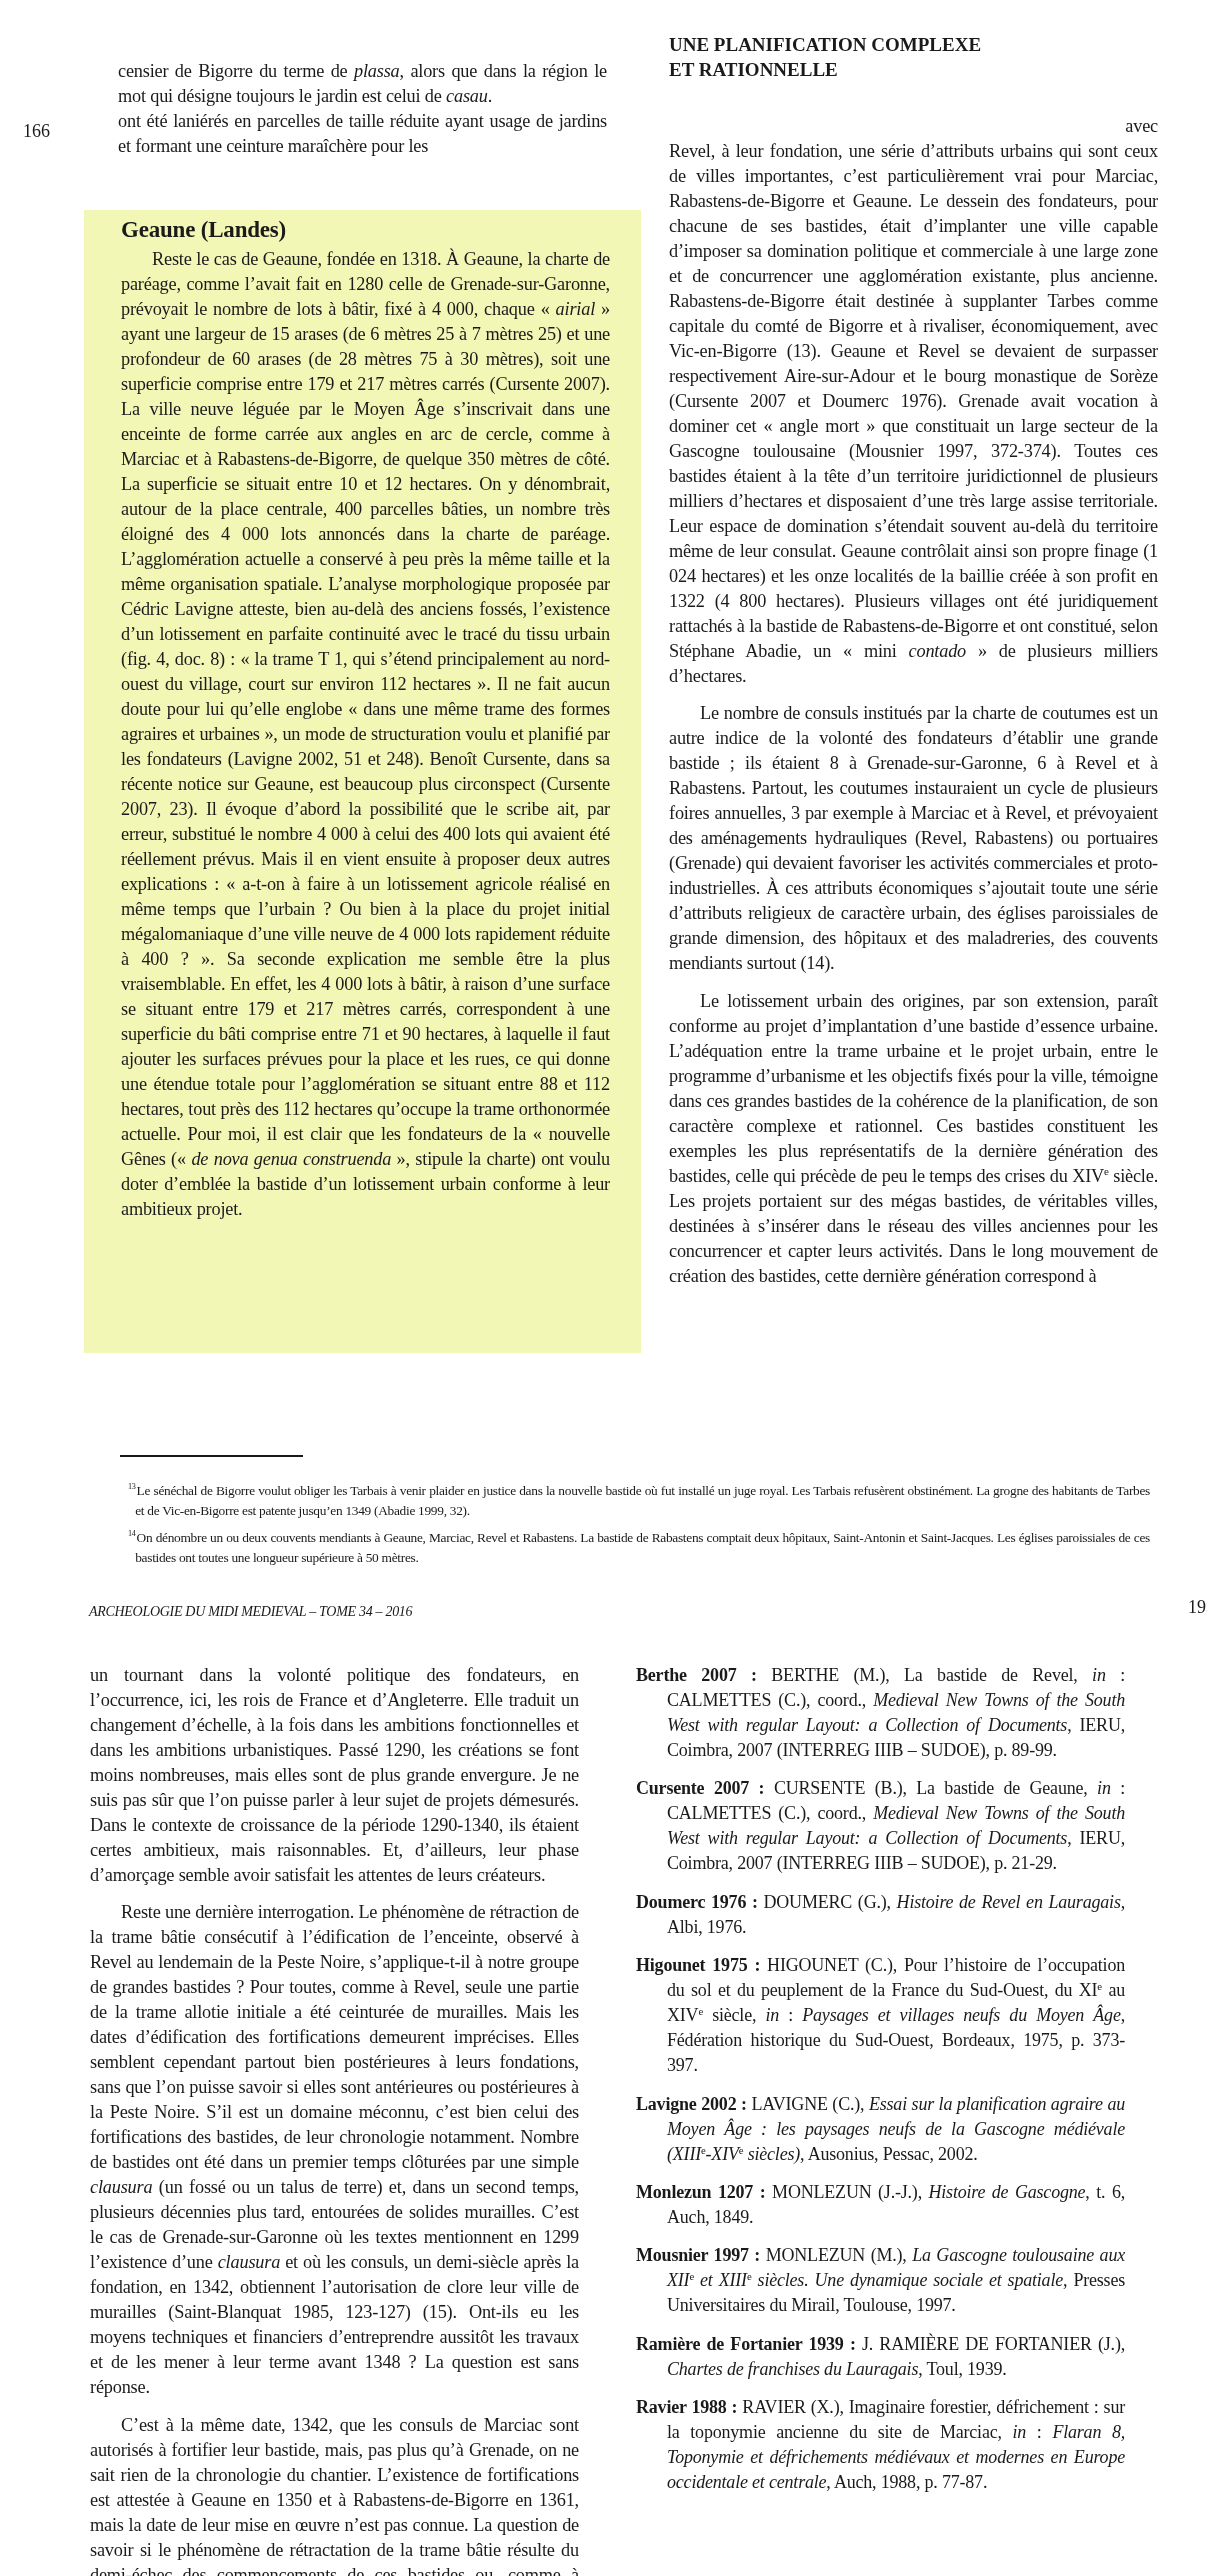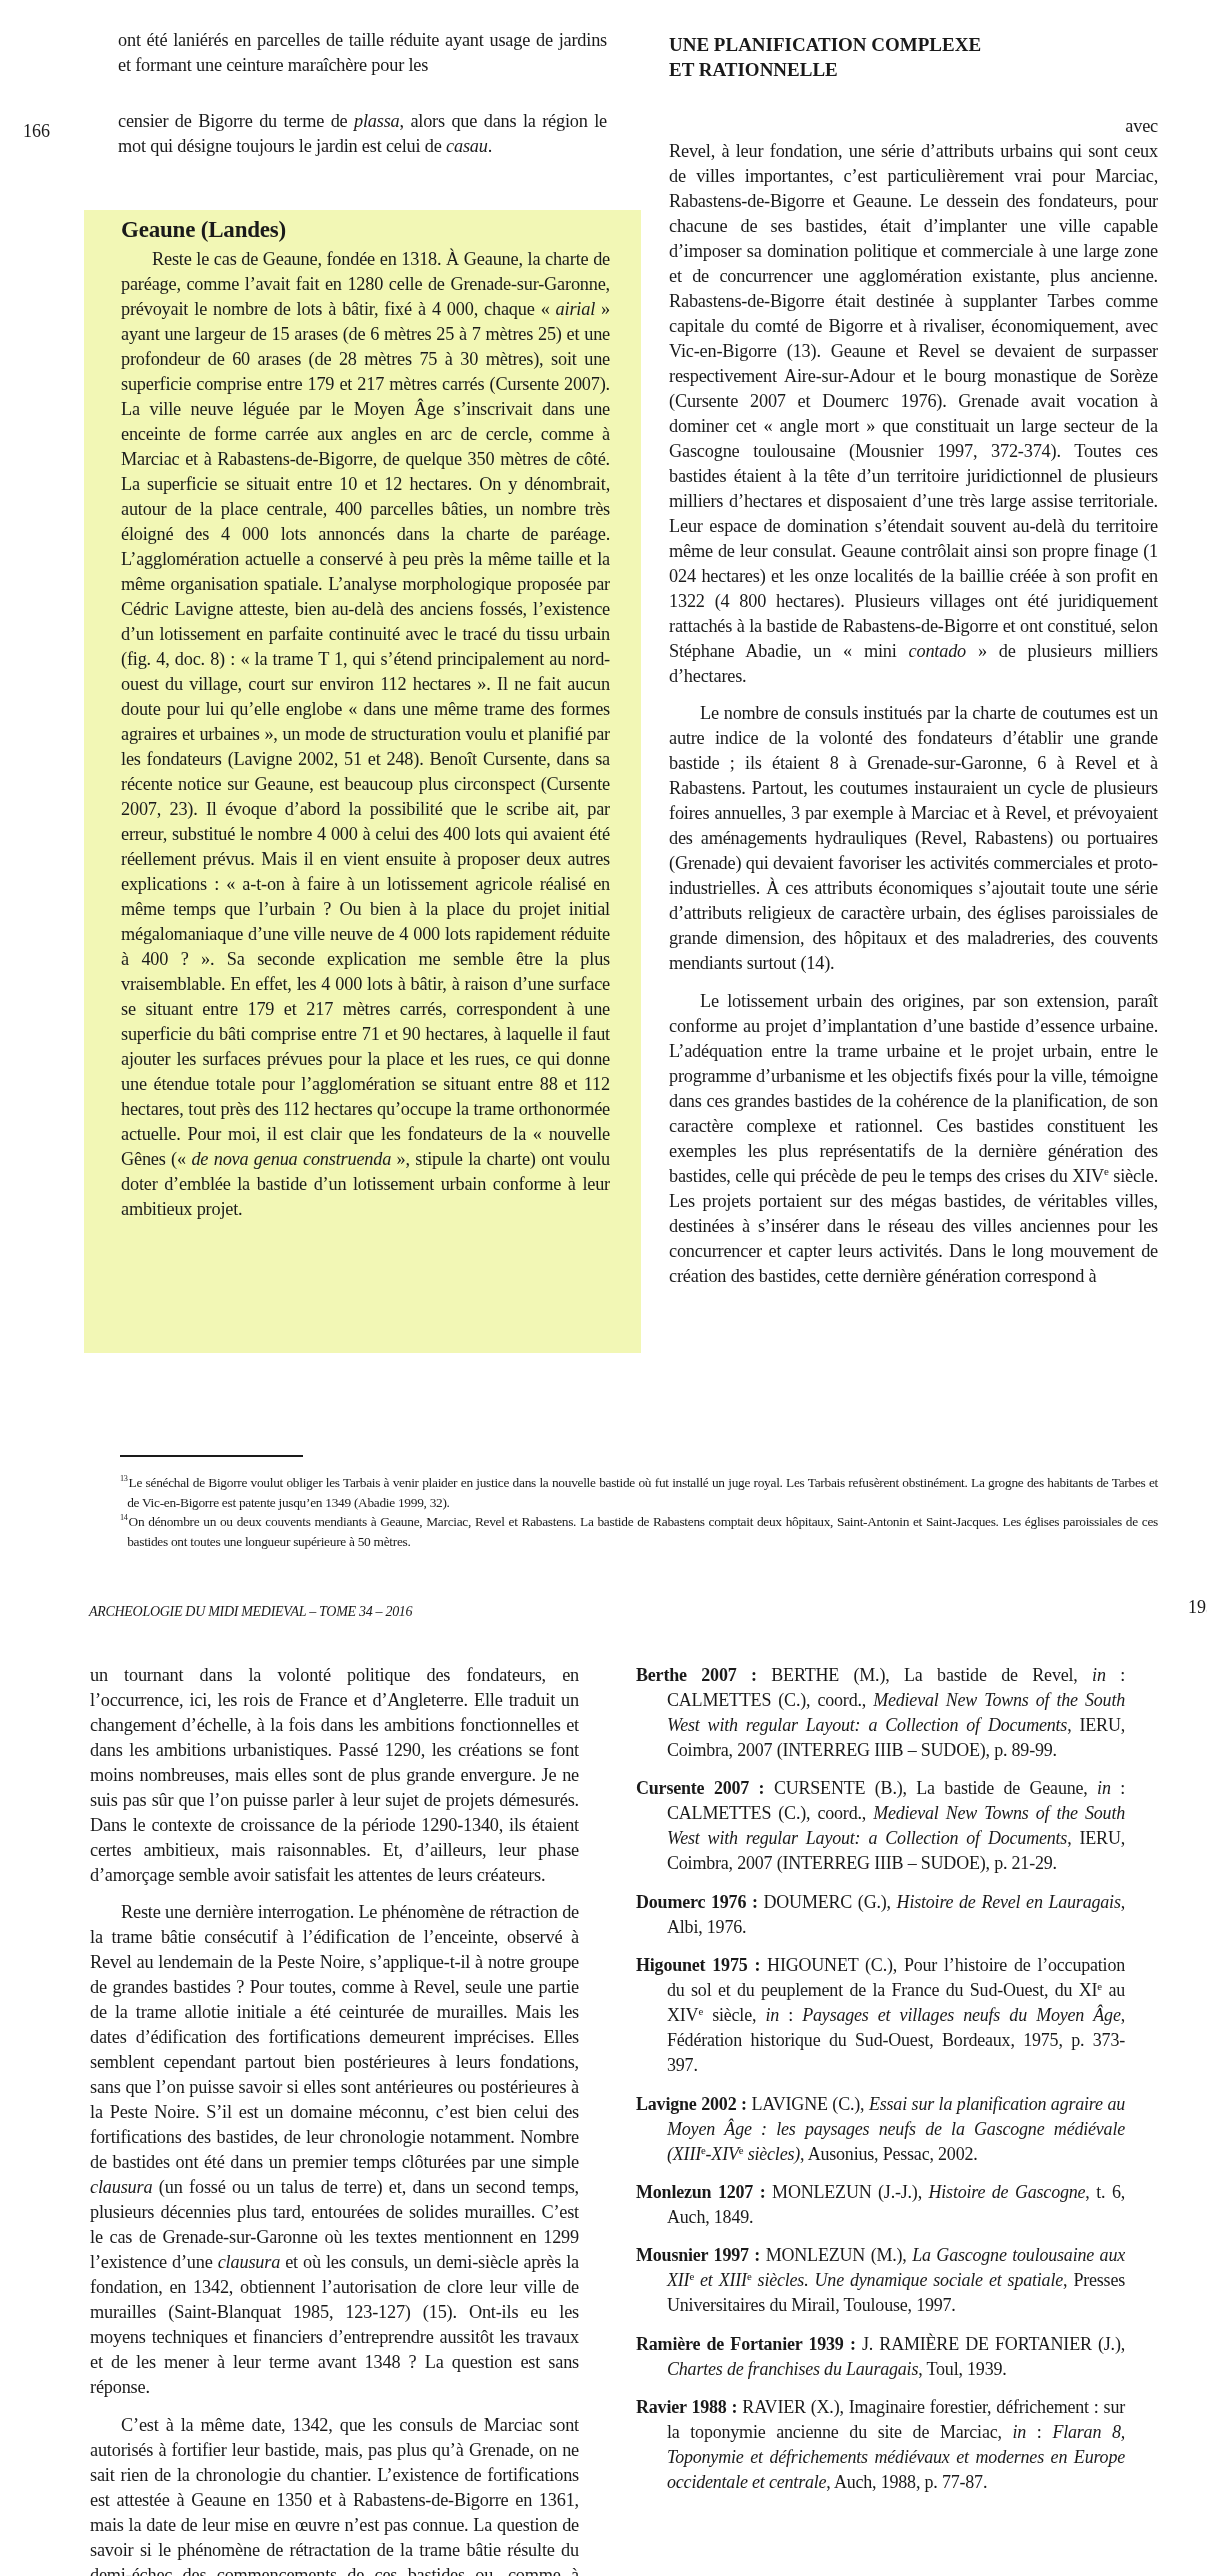--- a/index.html
+++ b/index.html
@@ -31,46 +31,46 @@
   .box {
     position: absolute; background: #f2f7b5;
   }
   .box-heading { font-weight: bold; font-size: 23px; line-height: 26px; margin: 0 0 4.1px 0; }
 
   .footnote-rule { position: absolute; height: 1.5px; background: #1a1a1a; }
   .footnotes {
     position: absolute; font-size: 13.4px; line-height: 19.6px; text-align: justify;
     letter-spacing: -0.3px;
   }
-  .footnotes p { margin: 0; padding-left: 7.2px; text-indent: -7.2px; }
+  .footnotes p { margin: 8px; padding-left: 7.2px; text-indent: -7.2px; }
   .fn-num { font-size: 8.2px; vertical-align: 0.7em; line-height: 0; margin-right: 1px; }
 
   .running-footer {
     position: absolute; font-style: italic; font-size: 14px; letter-spacing: -0.3px;
   }
   .bib-entry {
     font-size: 18px; line-height: 25px; text-align: justify;
     padding-left: 31px; text-indent: -31px; margin: 0 0 13.4px 0;
     letter-spacing: -0.2px;
   }
   .bib-key { font-weight: bold; }
 </style>
 </head>
 <body>
 
 <div class="page page-top">
 
   <div class="folio" style="left:23px; top:121px;">166</div>
 
   <div class="col body-text" style="left:118px; top:28px; width:489px;">
+    <p class="cont" style="margin-top:31px;">
+      <span>censier de Bigorre du terme de </span><i>plassa</i><span>, alors que dans la région le mot qui désigne toujours le jardin est celui de </span><i>casau</i><span>.</span>
+    </p>
     <p class="cont">
       <span>ont été laniérés en parcelles de taille réduite ayant usage de jardins et formant une ceinture maraîchère pour les</span>
-    </p>
-    <p class="cont" style="margin-top:31px;">
-      <span>censier de Bigorre du terme de </span><i>plassa</i><span>, alors que dans la région le mot qui désigne toujours le jardin est celui de </span><i>casau</i><span>.</span>
     </p>
   </div>
 
   <div class="box" style="left:84px; top:210px; width:557px; height:1143px;">
     <div class="body-text" style="position:absolute; left:37px; top:7.2px; width:489px;">
       <h3 class="box-heading">Geaune (Landes)</h3>
       <p class="ind cont"><span>Reste le cas de Geaune, fondée en 1318. À Geaune, la charte de paréage, comme l’avait fait en 1280 celle de Grenade-sur-Garonne, prévoyait le nombre de lots à bâtir, fixé à 4 000, chaque « </span><i>airial</i><span> » ayant une largeur de 15 arases (de 6 mètres 25 à 7 mètres 25) et une profondeur de 60 arases (de 28 mètres 75 à 30 mètres), soit une superficie comprise entre 179 et 217 mètres carrés (Cursente 2007). La ville neuve léguée par le Moyen Âge s’inscrivait dans une enceinte de forme carrée aux angles en arc de cercle, comme à Marciac et à Rabastens-de-Bigorre, de quelque 350 mètres de côté. La superficie se situait entre 10 et 12 hectares. On y dénombrait, autour de la place centrale, 400 parcelles bâties, un nombre très éloigné des 4 000 lots annoncés dans la charte de paréage. L’agglomération actuelle a conservé à peu près la même taille et la même organisation spatiale. L’analyse morphologique proposée par Cédric Lavigne atteste, bien au-delà des anciens fossés, l’existence d’un lotissement en parfaite continuité avec le tracé du tissu urbain (fig. 4, doc. 8) : « la trame T 1, qui s’étend principalement au nord-ouest du village, court sur environ 112 hectares ». Il ne fait aucun doute pour lui qu’elle englobe « dans une même trame des formes agraires et urbaines », un mode de structuration voulu et planifié par les fondateurs (Lavigne 2002, 51 et 248). Benoît Cursente, dans sa récente notice sur Geaune, est beaucoup plus circonspect (Cursente 2007, 23). Il évoque d’abord la possibilité que le scribe ait, par erreur, substitué le nombre 4 000 à celui des 400 lots qui avaient été réellement prévus. Mais il en vient ensuite à proposer deux autres explications : « a-t-on à faire à un lotissement agricole réalisé en même temps que l’urbain ? Ou bien à la place du projet initial mégalomaniaque d’une ville neuve de 4 000 lots rapidement réduite à 400 ? ». Sa seconde explication me semble être la plus vraisemblable. En effet, les 4 000 lots à bâtir, à raison d’une surface se situant entre 179 et 217 mètres carrés, correspondent à une superficie du bâti comprise entre 71 et 90 hectares, à laquelle il faut ajouter les surfaces prévues pour la place et les rues, ce qui donne une étendue totale pour l’agglomération se situant entre 88 et 112 hectares, tout près des 112 hectares qu’occupe la trame orthonormée actuelle. Pour moi, il est clair que les fondateurs de la « nouvelle Gênes (« </span><i>de nova genua construenda</i><span> », stipule la charte) ont voulu doter d’emblée la bastide d’un lotissement urbain conforme à leur ambitieux projet.</span></p>
     </div>
   </div>
 

